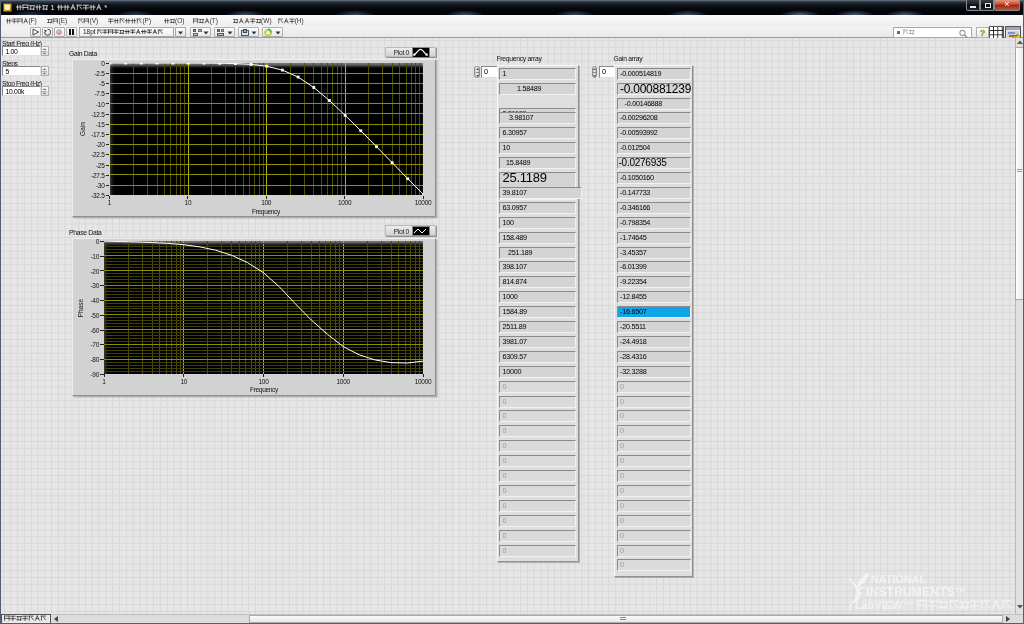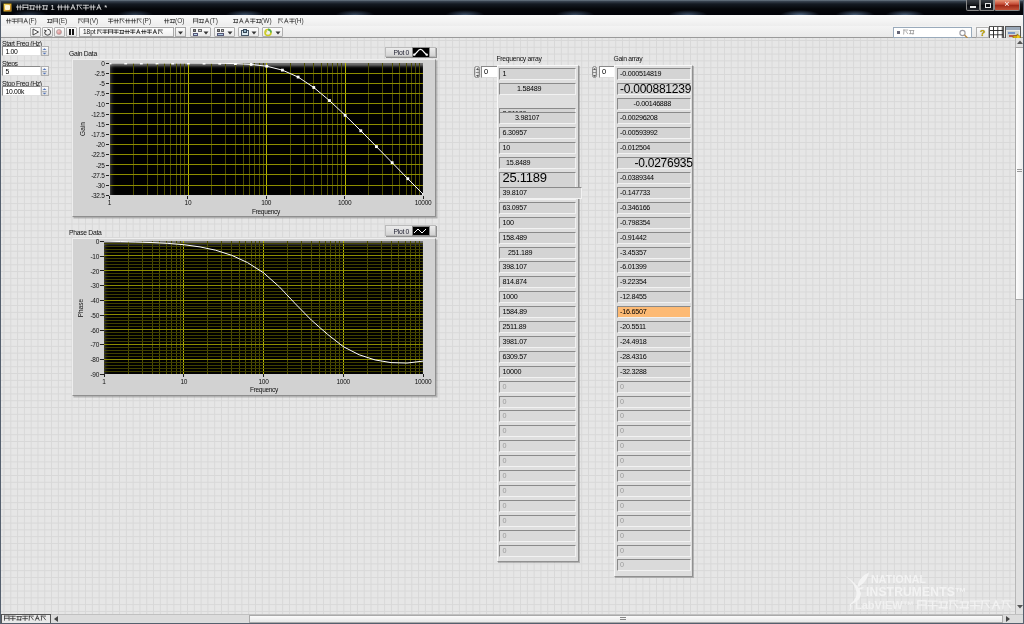--- a/index.html
+++ b/index.html
@@ -493,21 +493,21 @@
         <path d="M2.5 1 L4 3 L1 3 Z" fill="#555"></path>
         <path d="M2.5 10 L4 8 L1 8 Z" fill="#555"></path>
         <rect x="0.8" y="5" width="3.4" height="0.8" fill="#777"></rect>
       </svg>
     </div>
 <div class="abs" style="left:480.5px;top:65.5px;width:17.0px;height:12px;background:#fff;border:1px solid #8a8a8a;border-right-color:#ddd;border-bottom-color:#ddd;font-size:7.5px;line-height:10px;padding-left:2.5px;color:#000">0</div>
 <div class="abs" style="left:496.5px;top:65px;width:82px;height:496.7px;background:#dedede;border-top:1px solid #f8f8f8;border-left:1px solid #f8f8f8;border-right:1px solid #909090;border-bottom:1px solid #909090;box-shadow:1px 1px 0 rgba(130,130,130,.5)"></div>
 <div class="abs" style="left:499px;top:67.7px;width:76.5px;height:12px;background:#d4d4d4;border:1px solid #8a8a8a;border-right-color:#f2f2f2;border-bottom-color:#f2f2f2;font-size:7.2px;letter-spacing:-0.25px;line-height:10px;padding-left:2.5px;color:#000">1</div>
 <div class="abs" style="left:499px;top:82.6px;width:76.5px;height:12px;background:#d4d4d4;border:1px solid #8a8a8a;border-right-color:#f2f2f2;border-bottom-color:#f2f2f2;font-size:7.2px;letter-spacing:-0.25px;line-height:10px;padding-left:17px;color:#000">1.58489</div>
 <div class="abs" style="left:499px;top:108px;width:76.5px;height:12px;background:#d4d4d4;border:1px solid #8a8a8a;border-right-color:#f2f2f2;border-bottom-color:#f2f2f2;font-size:7.2px;letter-spacing:-0.25px;line-height:10px;padding-left:2.5px;color:#000">2.51189</div>
-<div class="abs" style="left:499px;top:112.4px;width:76.5px;height:12px;background:#d4d4d4;border:1px solid #8a8a8a;border-right-color:#f2f2f2;border-bottom-color:#f2f2f2;font-size:7.2px;letter-spacing:-0.25px;line-height:10px;padding-left:15px;color:#000">3.98107</div>
+<div class="abs" style="left:499px;top:112.4px;width:76.5px;height:12px;background:#d4d4d4;border:1px solid #8a8a8a;border-right-color:#f2f2f2;border-bottom-color:#f2f2f2;font-size:7.2px;letter-spacing:-0.25px;line-height:10px;padding-left:9px;color:#000">3.98107</div>
 <div class="abs" style="left:499px;top:127.3px;width:76.5px;height:12px;background:#d4d4d4;border:1px solid #8a8a8a;border-right-color:#f2f2f2;border-bottom-color:#f2f2f2;font-size:7.2px;letter-spacing:-0.25px;line-height:10px;padding-left:2.5px;color:#000">6.30957</div>
 <div class="abs" style="left:499px;top:142.2px;width:76.5px;height:12px;background:#d4d4d4;border:1px solid #8a8a8a;border-right-color:#f2f2f2;border-bottom-color:#f2f2f2;font-size:7.2px;letter-spacing:-0.25px;line-height:10px;padding-left:2.5px;color:#000">10</div>
 <div class="abs" style="left:499px;top:157.1px;width:76.5px;height:12px;background:#d4d4d4;border:1px solid #8a8a8a;border-right-color:#f2f2f2;border-bottom-color:#f2f2f2;font-size:7.2px;letter-spacing:-0.25px;line-height:10px;padding-left:6px;color:#000">15.8489</div>
 <div class="abs" style="left:499px;top:172.0px;width:76.5px;height:28px;background:#d4d4d4;border:1px solid #8a8a8a;border-right-color:#f2f2f2;border-bottom-color:#f2f2f2;font-size:13px;letter-spacing:-0.25px;line-height:10px;padding-left:2.5px;color:#000">25.1189</div>
 <div class="abs" style="left:499px;top:186.9px;width:83px;height:12px;background:#d4d4d4;border:1px solid #8a8a8a;border-right-color:#f2f2f2;border-bottom-color:#f2f2f2;font-size:7.2px;letter-spacing:-0.25px;line-height:10px;padding-left:2.5px;color:#000">39.8107</div>
 <div class="abs" style="left:499px;top:201.8px;width:76.5px;height:12px;background:#d4d4d4;border:1px solid #8a8a8a;border-right-color:#f2f2f2;border-bottom-color:#f2f2f2;font-size:7.2px;letter-spacing:-0.25px;line-height:10px;padding-left:2.5px;color:#000">63.0957</div>
 <div class="abs" style="left:499px;top:216.7px;width:76.5px;height:12px;background:#d4d4d4;border:1px solid #8a8a8a;border-right-color:#f2f2f2;border-bottom-color:#f2f2f2;font-size:7.2px;letter-spacing:-0.25px;line-height:10px;padding-left:2.5px;color:#000">100</div>
 <div class="abs" style="left:499px;top:231.6px;width:76.5px;height:12px;background:#d4d4d4;border:1px solid #8a8a8a;border-right-color:#f2f2f2;border-bottom-color:#f2f2f2;font-size:7.2px;letter-spacing:-0.25px;line-height:10px;padding-left:2.5px;color:#000">158.489</div>
 <div class="abs" style="left:499px;top:246.5px;width:76.5px;height:12px;background:#d4d4d4;border:1px solid #8a8a8a;border-right-color:#f2f2f2;border-bottom-color:#f2f2f2;font-size:7.2px;letter-spacing:-0.25px;line-height:10px;padding-left:8px;color:#000">251.189</div>
 <div class="abs" style="left:499px;top:261.4px;width:76.5px;height:12px;background:#d4d4d4;border:1px solid #8a8a8a;border-right-color:#f2f2f2;border-bottom-color:#f2f2f2;font-size:7.2px;letter-spacing:-0.25px;line-height:10px;padding-left:2.5px;color:#000">398.107</div>
@@ -535,35 +535,35 @@
 <svg width="5" height="11" style="position:absolute;left:-0.2px;top:0.2px">
         <path d="M2.5 1 L4 3 L1 3 Z" fill="#555"></path>
         <path d="M2.5 10 L4 8 L1 8 Z" fill="#555"></path>
         <rect x="0.8" y="5" width="3.4" height="0.8" fill="#777"></rect>
       </svg>
     </div>
 <div class="abs" style="left:598.5px;top:65.5px;width:16.5px;height:12px;background:#fff;border:1px solid #8a8a8a;border-right-color:#ddd;border-bottom-color:#ddd;font-size:7.5px;line-height:10px;padding-left:2.5px;color:#000">0</div>
 <div class="abs" style="left:614px;top:65px;width:79px;height:511.6px;background:#dedede;border-top:1px solid #f8f8f8;border-left:1px solid #f8f8f8;border-right:1px solid #909090;border-bottom:1px solid #909090;box-shadow:1px 1px 0 rgba(130,130,130,.5)"></div>
 <div class="abs" style="left:616.5px;top:67.7px;width:74px;height:12px;background:#d4d4d4;border:1px solid #8a8a8a;border-right-color:#f2f2f2;border-bottom-color:#f2f2f2;font-size:7.2px;letter-spacing:-0.25px;line-height:10px;padding-left:2.5px;color:#000">-0.000514819</div>
 <div class="abs" style="left:616.5px;top:82.6px;width:74px;height:12px;background:#d4d4d4;border:1px solid #8a8a8a;border-right-color:#f2f2f2;border-bottom-color:#f2f2f2;font-size:12px;letter-spacing:-0.25px;line-height:10px;padding-left:2.5px;color:#000">-0.000881239</div>
-<div class="abs" style="left:616.5px;top:97.5px;width:74px;height:12px;background:#d4d4d4;border:1px solid #8a8a8a;border-right-color:#f2f2f2;border-bottom-color:#f2f2f2;font-size:7.2px;letter-spacing:-0.25px;line-height:10px;padding-left:16px;color:#000">-0.00146888</div>
+<div class="abs" style="left:616.5px;top:97.5px;width:74px;height:12px;background:#d4d4d4;border:1px solid #8a8a8a;border-right-color:#f2f2f2;border-bottom-color:#f2f2f2;font-size:7.2px;letter-spacing:-0.25px;line-height:10px;padding-left:7px;color:#000">-0.00146888</div>
 <div class="abs" style="left:616.5px;top:112.4px;width:74px;height:12px;background:#d4d4d4;border:1px solid #8a8a8a;border-right-color:#f2f2f2;border-bottom-color:#f2f2f2;font-size:7.2px;letter-spacing:-0.25px;line-height:10px;padding-left:2.5px;color:#000">-0.00296208</div>
 <div class="abs" style="left:616.5px;top:127.3px;width:74px;height:12px;background:#d4d4d4;border:1px solid #8a8a8a;border-right-color:#f2f2f2;border-bottom-color:#f2f2f2;font-size:7.2px;letter-spacing:-0.25px;line-height:10px;padding-left:2.5px;color:#000">-0.00593992</div>
 <div class="abs" style="left:616.5px;top:142.2px;width:74px;height:12px;background:#d4d4d4;border:1px solid #8a8a8a;border-right-color:#f2f2f2;border-bottom-color:#f2f2f2;font-size:7.2px;letter-spacing:-0.25px;line-height:10px;padding-left:2.5px;color:#000">-0.012504</div>
-<div class="abs" style="left:616.5px;top:157.1px;width:74px;height:12px;background:#d4d4d4;border:1px solid #8a8a8a;border-right-color:#f2f2f2;border-bottom-color:#f2f2f2;font-size:12px;letter-spacing:-0.25px;line-height:10px;padding-left:17px;color:#000">-0.0276935</div>
-<div class="abs" style="left:616.5px;top:172.0px;width:74px;height:12px;background:#d4d4d4;border:1px solid #8a8a8a;border-right-color:#f2f2f2;border-bottom-color:#f2f2f2;font-size:7.2px;letter-spacing:-0.25px;line-height:10px;padding-left:2.5px;color:#000">-0.0389344</div>
+<div class="abs" style="left:616.5px;top:157.1px;width:74px;height:12px;background:#d4d4d4;border:1px solid #8a8a8a;border-right-color:#f2f2f2;border-bottom-color:#f2f2f2;font-size:10px;letter-spacing:-0.25px;line-height:10px;padding-left:1px;color:#000">-0.0276935</div>
+<div class="abs" style="left:616.5px;top:172.0px;width:74px;height:12px;background:#d4d4d4;border:1px solid #8a8a8a;border-right-color:#f2f2f2;border-bottom-color:#f2f2f2;font-size:7.2px;letter-spacing:-0.25px;line-height:10px;padding-left:2.5px;color:#000">-0.1050160</div>
 <div class="abs" style="left:616.5px;top:186.9px;width:74px;height:12px;background:#d4d4d4;border:1px solid #8a8a8a;border-right-color:#f2f2f2;border-bottom-color:#f2f2f2;font-size:7.2px;letter-spacing:-0.25px;line-height:10px;padding-left:2.5px;color:#000">-0.147733</div>
 <div class="abs" style="left:616.5px;top:201.8px;width:74px;height:12px;background:#d4d4d4;border:1px solid #8a8a8a;border-right-color:#f2f2f2;border-bottom-color:#f2f2f2;font-size:7.2px;letter-spacing:-0.25px;line-height:10px;padding-left:2.5px;color:#000">-0.346166</div>
 <div class="abs" style="left:616.5px;top:216.7px;width:74px;height:12px;background:#d4d4d4;border:1px solid #8a8a8a;border-right-color:#f2f2f2;border-bottom-color:#f2f2f2;font-size:7.2px;letter-spacing:-0.25px;line-height:10px;padding-left:2.5px;color:#000">-0.798354</div>
-<div class="abs" style="left:616.5px;top:231.6px;width:74px;height:12px;background:#d4d4d4;border:1px solid #8a8a8a;border-right-color:#f2f2f2;border-bottom-color:#f2f2f2;font-size:7.2px;letter-spacing:-0.25px;line-height:10px;padding-left:2.5px;color:#000">-0.91442</div>
+<div class="abs" style="left:616.5px;top:231.6px;width:74px;height:12px;background:#d4d4d4;border:1px solid #8a8a8a;border-right-color:#f2f2f2;border-bottom-color:#f2f2f2;font-size:7.2px;letter-spacing:-0.25px;line-height:10px;padding-left:2.5px;color:#000">-1.74645</div>
 <div class="abs" style="left:616.5px;top:246.5px;width:74px;height:12px;background:#d4d4d4;border:1px solid #8a8a8a;border-right-color:#f2f2f2;border-bottom-color:#f2f2f2;font-size:7.2px;letter-spacing:-0.25px;line-height:10px;padding-left:2.5px;color:#000">-3.45357</div>
 <div class="abs" style="left:616.5px;top:261.4px;width:74px;height:12px;background:#d4d4d4;border:1px solid #8a8a8a;border-right-color:#f2f2f2;border-bottom-color:#f2f2f2;font-size:7.2px;letter-spacing:-0.25px;line-height:10px;padding-left:2.5px;color:#000">-6.01399</div>
 <div class="abs" style="left:616.5px;top:276.3px;width:74px;height:12px;background:#d4d4d4;border:1px solid #8a8a8a;border-right-color:#f2f2f2;border-bottom-color:#f2f2f2;font-size:7.2px;letter-spacing:-0.25px;line-height:10px;padding-left:2.5px;color:#000">-9.22354</div>
 <div class="abs" style="left:616.5px;top:291.2px;width:74px;height:12px;background:#d4d4d4;border:1px solid #8a8a8a;border-right-color:#f2f2f2;border-bottom-color:#f2f2f2;font-size:7.2px;letter-spacing:-0.25px;line-height:10px;padding-left:2.5px;color:#000">-12.8455</div>
-<div class="abs" style="left:616.5px;top:306.1px;width:74px;height:12px;background:#fdba74;border:1px solid #8a8a8a;border-right-color:#f2f2f2;border-bottom-color:#f2f2f2;font-size:7.2px;letter-spacing:-0.25px;line-height:10px;padding-left:2.5px;color:#000">-16.6507</div>
+<div class="abs" style="left:616.5px;top:306.1px;width:74px;height:12px;background:#0ea5e9;border:1px solid #8a8a8a;border-right-color:#f2f2f2;border-bottom-color:#f2f2f2;font-size:7.2px;letter-spacing:-0.25px;line-height:10px;padding-left:2.5px;color:#000">-16.6507</div>
 <div class="abs" style="left:616.5px;top:321.0px;width:74px;height:12px;background:#d4d4d4;border:1px solid #8a8a8a;border-right-color:#f2f2f2;border-bottom-color:#f2f2f2;font-size:7.2px;letter-spacing:-0.25px;line-height:10px;padding-left:2.5px;color:#000">-20.5511</div>
 <div class="abs" style="left:616.5px;top:335.9px;width:74px;height:12px;background:#d4d4d4;border:1px solid #8a8a8a;border-right-color:#f2f2f2;border-bottom-color:#f2f2f2;font-size:7.2px;letter-spacing:-0.25px;line-height:10px;padding-left:2.5px;color:#000">-24.4918</div>
 <div class="abs" style="left:616.5px;top:350.8px;width:74px;height:12px;background:#d4d4d4;border:1px solid #8a8a8a;border-right-color:#f2f2f2;border-bottom-color:#f2f2f2;font-size:7.2px;letter-spacing:-0.25px;line-height:10px;padding-left:2.5px;color:#000">-28.4316</div>
 <div class="abs" style="left:616.5px;top:365.7px;width:74px;height:12px;background:#d4d4d4;border:1px solid #8a8a8a;border-right-color:#f2f2f2;border-bottom-color:#f2f2f2;font-size:7.2px;letter-spacing:-0.25px;line-height:10px;padding-left:2.5px;color:#000">-32.3288</div>
 <div class="abs" style="left:616.5px;top:380.6px;width:74px;height:12px;background:#dadada;border:1px solid #8a8a8a;border-right-color:#f2f2f2;border-bottom-color:#f2f2f2;font-size:7.2px;letter-spacing:-0.25px;line-height:10px;padding-left:2.5px;color:#9b9b9b">0</div>
 <div class="abs" style="left:616.5px;top:395.5px;width:74px;height:12px;background:#dadada;border:1px solid #8a8a8a;border-right-color:#f2f2f2;border-bottom-color:#f2f2f2;font-size:7.2px;letter-spacing:-0.25px;line-height:10px;padding-left:2.5px;color:#9b9b9b">0</div>
 <div class="abs" style="left:616.5px;top:410.4px;width:74px;height:12px;background:#dadada;border:1px solid #8a8a8a;border-right-color:#f2f2f2;border-bottom-color:#f2f2f2;font-size:7.2px;letter-spacing:-0.25px;line-height:10px;padding-left:2.5px;color:#9b9b9b">0</div>
 <div class="abs" style="left:616.5px;top:425.3px;width:74px;height:12px;background:#dadada;border:1px solid #8a8a8a;border-right-color:#f2f2f2;border-bottom-color:#f2f2f2;font-size:7.2px;letter-spacing:-0.25px;line-height:10px;padding-left:2.5px;color:#9b9b9b">0</div>
 <div class="abs" style="left:616.5px;top:440.2px;width:74px;height:12px;background:#dadada;border:1px solid #8a8a8a;border-right-color:#f2f2f2;border-bottom-color:#f2f2f2;font-size:7.2px;letter-spacing:-0.25px;line-height:10px;padding-left:2.5px;color:#9b9b9b">0</div>
 <div class="abs" style="left:616.5px;top:455.1px;width:74px;height:12px;background:#dadada;border:1px solid #8a8a8a;border-right-color:#f2f2f2;border-bottom-color:#f2f2f2;font-size:7.2px;letter-spacing:-0.25px;line-height:10px;padding-left:2.5px;color:#9b9b9b">0</div>

